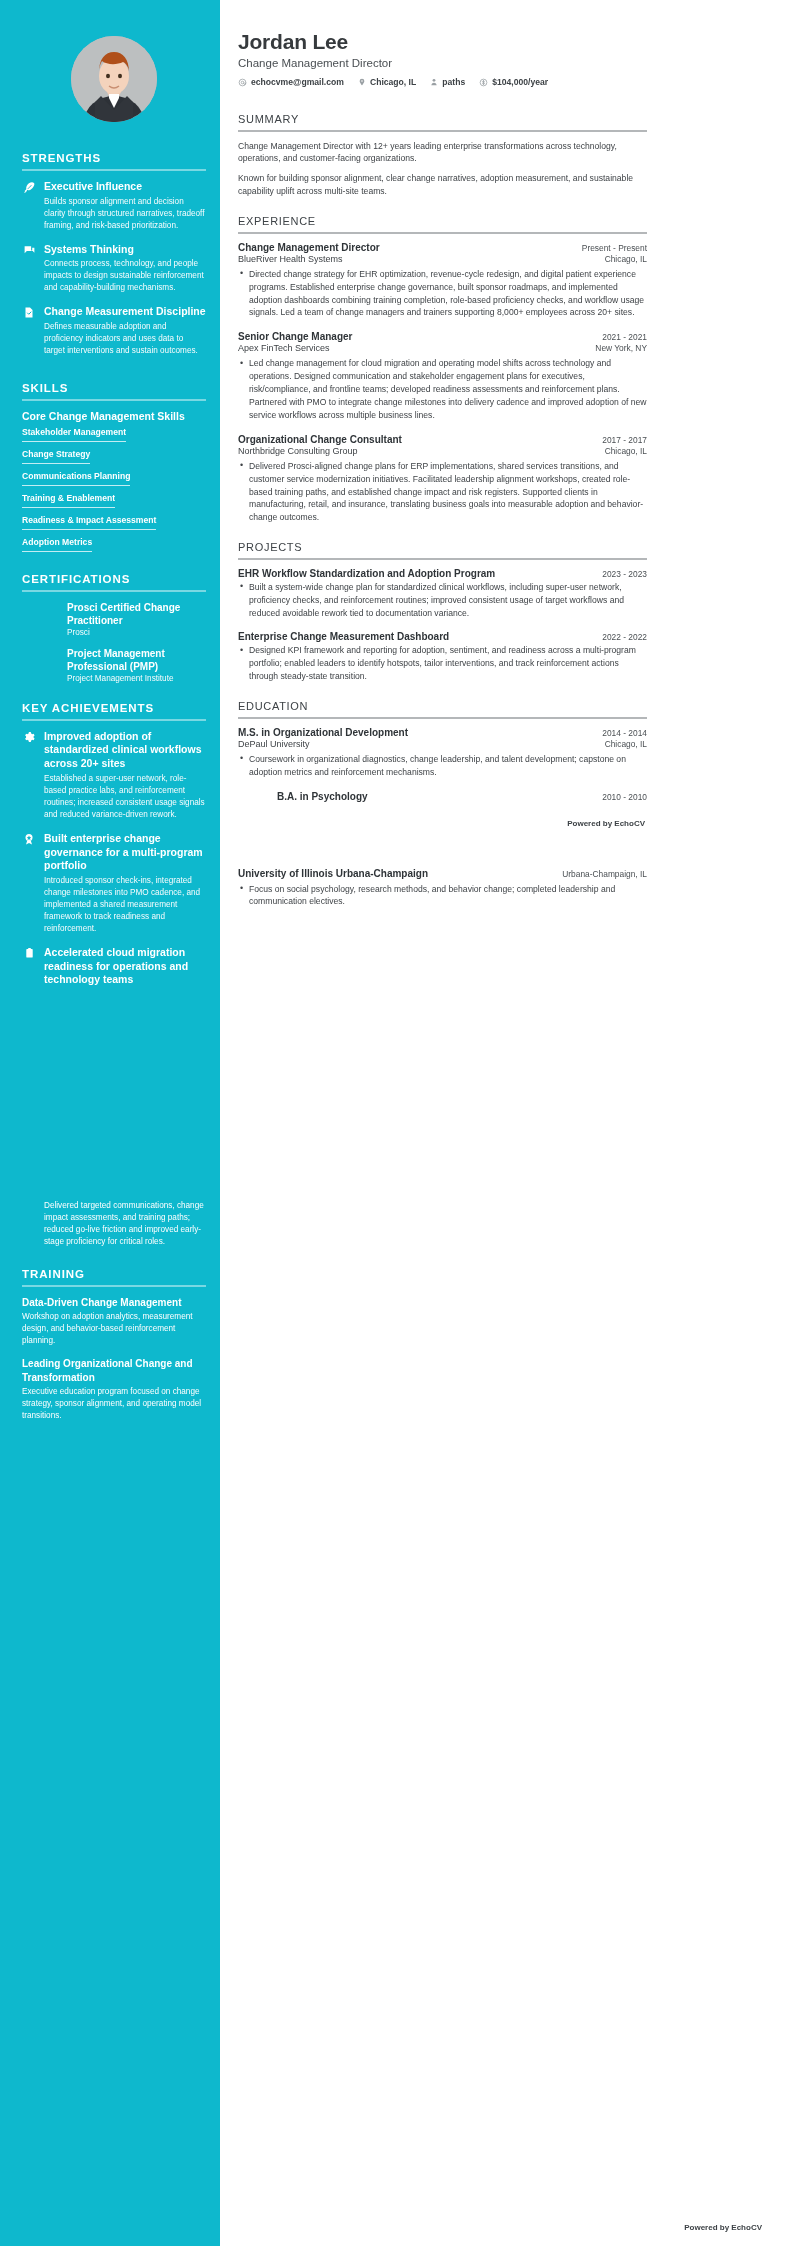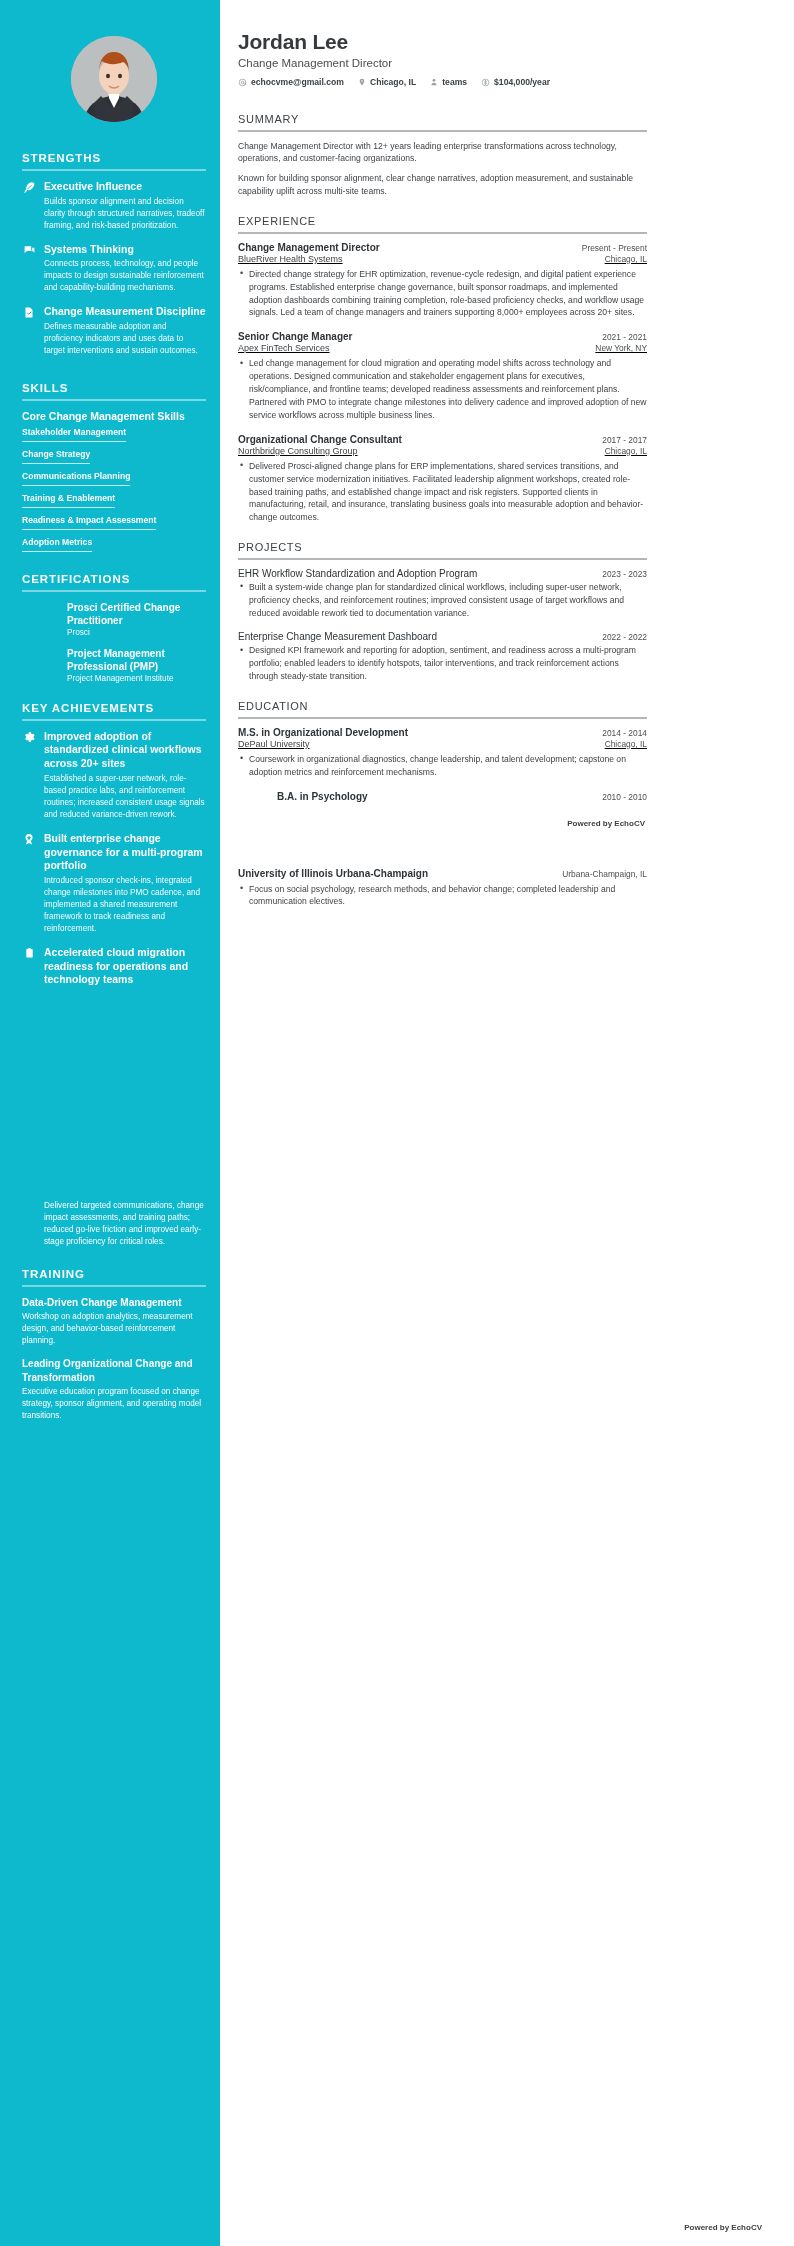--- a/index.html
+++ b/index.html
@@ -203,36 +203,35 @@
     align-items: baseline;
     gap: 10px;
   }
   .entry-title {
     font-size: 10px;
     font-weight: 700;
     color: #2f3438;
   }
   .entry-title-reg {
     font-size: 10px;
-    font-weight: 400;
+    font-weight: 700;
     color: #2f3438;
   }
   .entry-date {
     font-size: 8.4px;
     color: #4a4f53;
     white-space: nowrap;
   }
   .entry-sub {
     display: flex;
     justify-content: space-between;
     align-items: center;
     gap: 10px;
     margin-top: 1px;
     margin-bottom: 4px;
-    text-decoration: underline;
   }
   .entry-org {
     font-size: 9px;
     color: #3f4347;
   }
   .entry-loc {
     font-size: 8.4px;
     color: #4a4f53;
     white-space: nowrap;
     text-align: right;
@@ -465,21 +464,21 @@
         </span>
         <span>Chicago, IL</span>
       </div>
       <div class="contact-item">
         <span>
           <svg width="8" height="10" viewBox="0 0 24 24" fill="#9aa0a4">
               <circle cx="12" cy="7" r="4.2"></circle>
               <path d="M4 22c0-4.4 3.6-8 8-8s8 3.6 8 8z"></path>
             </svg>
         </span>
-        <span>teams</span>
+        <span>paths</span>
       </div>
       <div class="contact-item">
         <span>
           <svg width="9" height="9" viewBox="0 0 24 24" fill="none" stroke="#9aa0a4" stroke-width="2">
               <circle cx="12" cy="12" r="9"></circle>
               <path d="M12 6.5v11M14.8 9.3c-.6-.9-1.7-1.3-2.8-1.3-1.6 0-2.8.8-2.8 2s1.2 1.9 2.8 2.1c1.6.2 2.9.9 2.9 2.1s-1.3 2-2.9 2c-1.2 0-2.3-.5-2.8-1.4" stroke-linecap="round"></path>
             </svg>
         </span>
         <span>$104,000/year</span>
       </div>

